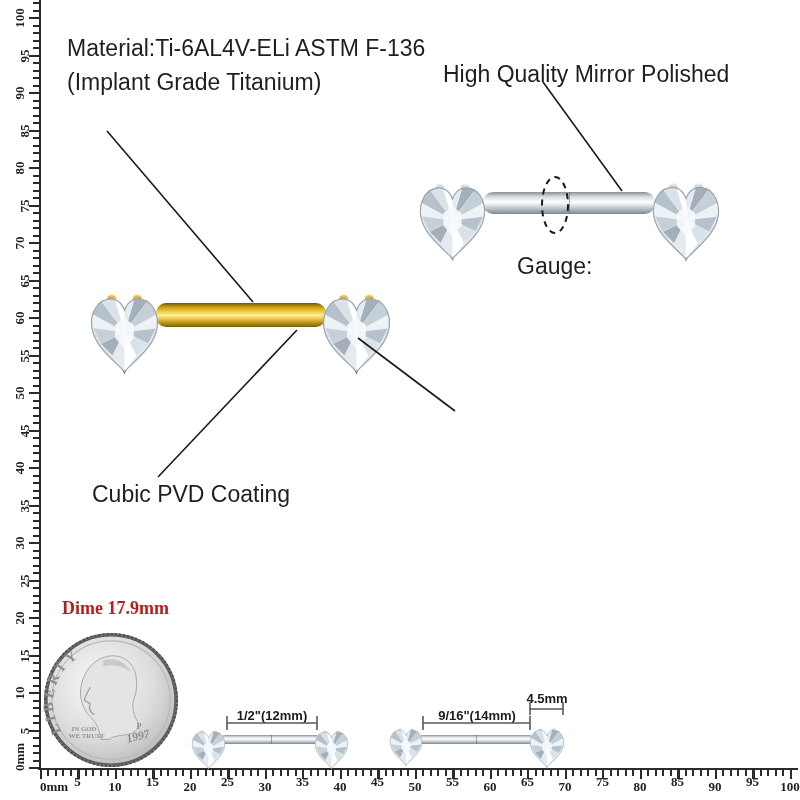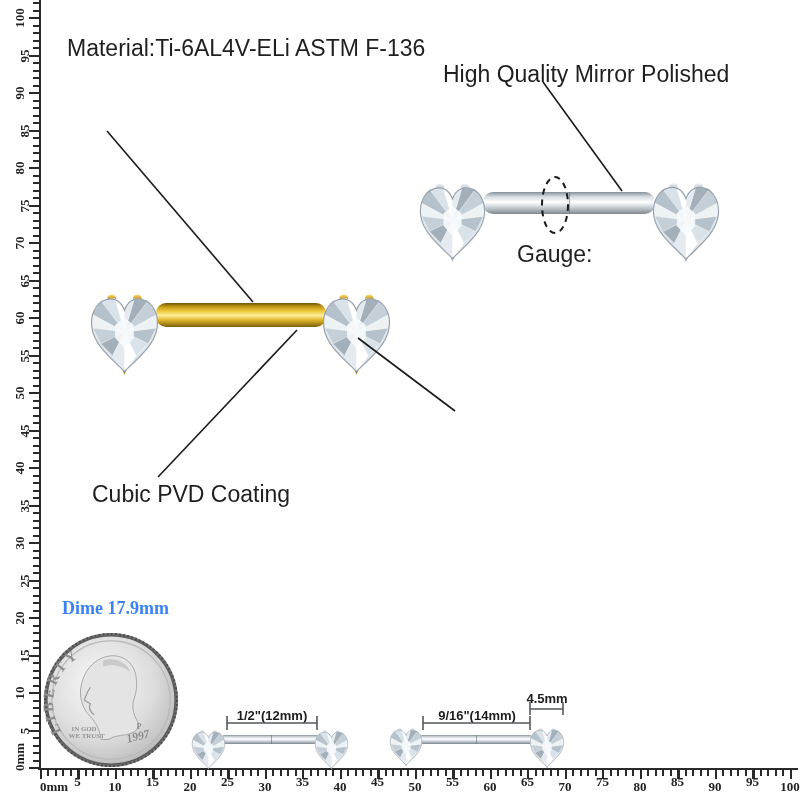--- a/index.html
+++ b/index.html
@@ -16,21 +16,21 @@
     background:repeating-linear-gradient(90deg,#2a2a2a 0 1.6px,transparent 1.6px 7.5px)}
   .rh-major{position:absolute;left:40px;top:770px;width:757px;height:9px;
     background:repeating-linear-gradient(90deg,#2a2a2a 0 2px,transparent 2px 37.5px)}
   .rlabel{position:absolute;font-family:"Liberation Serif",serif;font-weight:bold;
           font-size:13px;color:#222;transform:translate(-50%,0);white-space:nowrap}
   .rvlabel{position:absolute;font-family:"Liberation Serif",serif;font-weight:bold;
           font-size:13px;color:#222;transform:translate(-50%,-50%) rotate(-90deg);white-space:nowrap}
   
   .ann{position:absolute;font-size:23px;line-height:34px;white-space:nowrap;color:#1f1f1f}
   .serifb{position:absolute;font-family:"Liberation Serif",serif;font-weight:bold;
-          font-size:18px;color:#3b82f6;white-space:nowrap}
+          font-size:18px;color:#b91c1c;white-space:nowrap}
   .mlabel{position:absolute;font-size:13px;font-weight:bold;color:#1c1c1c;
           transform:translateX(-50%);white-space:nowrap}
   
   .bar{position:absolute;border-radius:10px}
   .bar.gold{background:linear-gradient(180deg,#6e5407 0%,#c49a14 16%,#f1cd42 36%,
             #ffee9c 52%,#e3b92e 70%,#7c5f08 100%)}
   .bar.silver{background:linear-gradient(180deg,#878f97 0%,#d7dde2 22%,#ffffff 46%,
             #cdd4d9 68%,#80888f 100%)}
   .bar.silver::after{content:"";position:absolute;left:50%;top:0;bottom:0;width:1px;
             background:rgba(90,100,110,.55)}
@@ -91,23 +91,24 @@
       <span class="rvlabel" style="left: 25px; top: 205.5px;">75</span>
       <span class="rvlabel" style="left: 20px; top: 168px;">80</span>
       <span class="rvlabel" style="left: 25px; top: 130.5px;">85</span>
       <span class="rvlabel" style="left: 20px; top: 93px;">90</span>
       <span class="rvlabel" style="left: 25px; top: 55.5px;">95</span>
       <span class="rvlabel" style="left: 20px; top: 18px;">100</span>
     </div>
 
   <div class="ann" style="left:67px;top:31px">
     <div>Material:Ti-6AL4V-ELi ASTM F-136</div>
+    <div>(Implant Grade Titanium)</div>
   </div>
   <div class="ann" style="left:443px;top:57px">High Quality Mirror Polished</div>
-  <div class="ann" style="left:517px;top:237px">
+  <div class="ann" style="left:517px;top:249px">
     <div>Gauge:</div>
   </div>
   <div class="ann" style="left:92px;top:477px">Cubic PVD Coating</div>
   <div class="serifb" style="left:62px;top:598px">Dime 17.9mm</div>
 
   <div class="mlabel" style="left:272px;top:708px">1/2"(12mm)</div>
   <div class="mlabel" style="left:477px;top:708px">9/16"(14mm)</div>
   <div class="mlabel" style="left:547px;top:691px">4.5mm</div>
 
   <div class="bar gold" style="left:156px;top:303px;width:170px;height:24px"></div>

